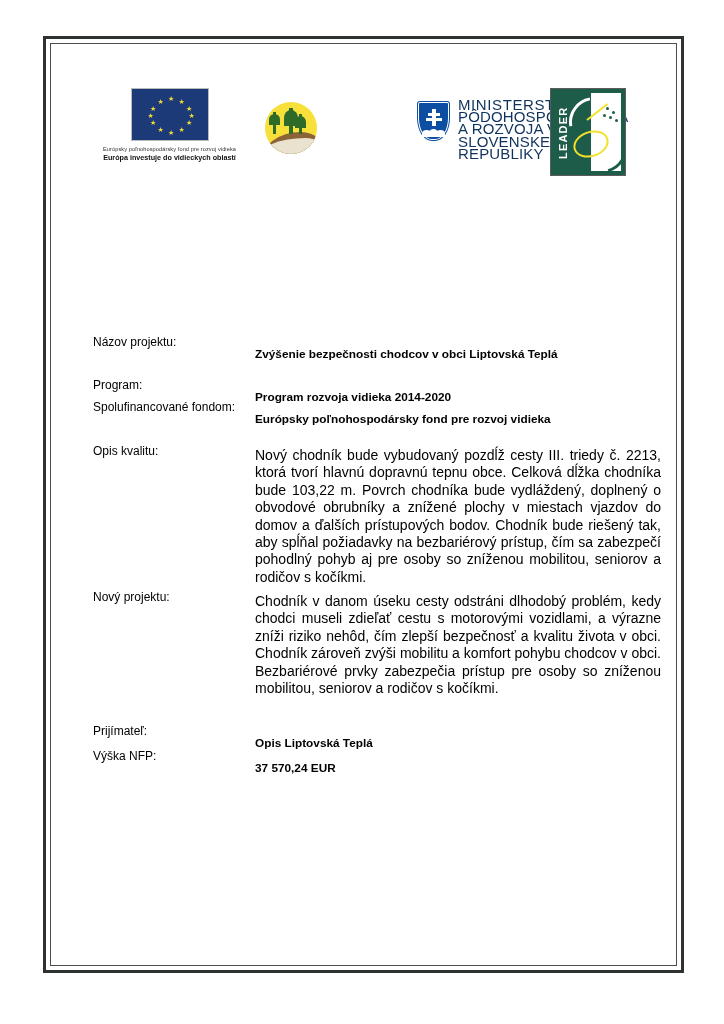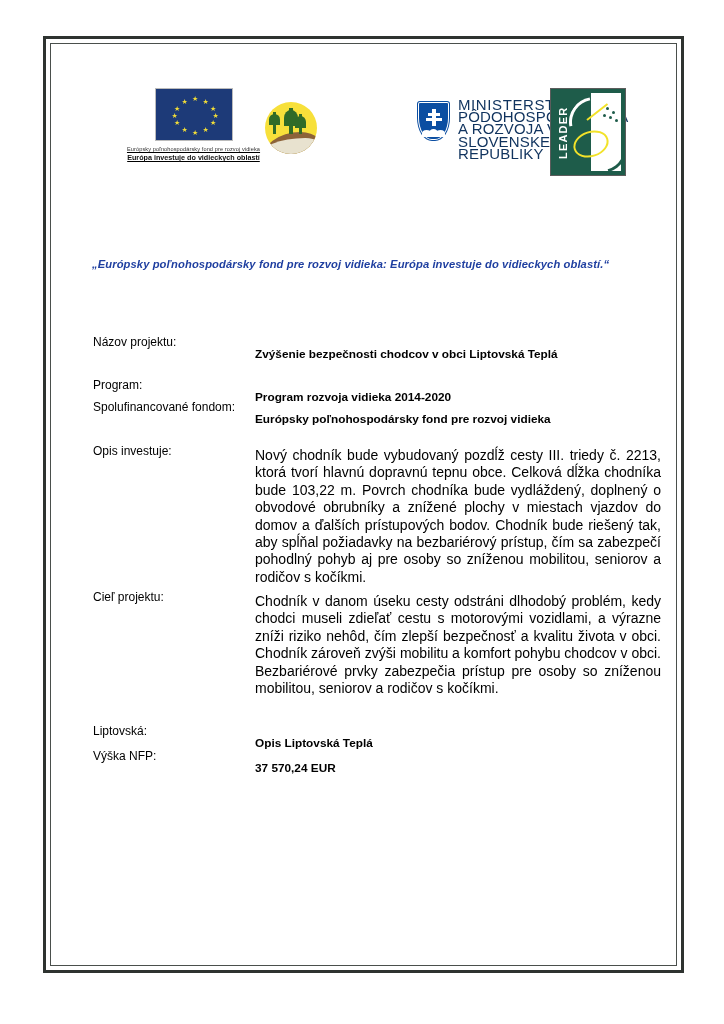--- a/index.html
+++ b/index.html
@@ -49,25 +49,24 @@
     position: absolute;
     left: 60px;
     top: 88px;
     width: 600px;
     height: 115px;
   }
 
   
   .eu-block {
     position: absolute;
-    left: 36px;
+    left: 12px;
     top: 0px;
     width: 195px;
     text-align: center;
-    text-decoration: underline;
   }
   .eu-flag {
     width: 78px;
     height: 53px;
     margin: 0 auto;
     background: #1d3a78;
     position: relative;
     border: 1px solid #bbbbbb;
     box-sizing: border-box;
   }
@@ -399,49 +398,48 @@
       <div class="leader-ellipse"></div>
       <div class="leader-stem"></div>
       <div class="leader-dot" style="left:55px;top:18px;"></div>
       <div class="leader-dot" style="left:61px;top:22px;"></div>
       <div class="leader-dot" style="left:58px;top:27px;"></div>
       <div class="leader-dot" style="left:64px;top:30px;"></div>
       <div class="leader-dot" style="left:52px;top:25px;"></div>
     </div>
   </div>
 
-  <div class="quote">„Európsky poľnohospodársky fond pre rozvoj vidieka: Európa investuje do vidieckych oblastí.“</div>
 
   <div class="field row-nazov">
     <div class="lbl">Názov projektu:</div>
     <div class="val">Zvýšenie bezpečnosti chodcov v obci Liptovská Teplá</div>
   </div>
 
   <div class="field row-program">
     <div class="lbl">Program:</div>
     <div class="val">Program rozvoja vidieka 2014-2020</div>
   </div>
 
   <div class="field row-spolu">
     <div class="lbl">Spolufinancované fondom:</div>
     <div class="val">Európsky poľnohospodársky fond pre rozvoj vidieka</div>
   </div>
 
   <div class="field row-opis">
-    <div class="lbl">Opis investuje:</div>
+    <div class="lbl">Opis kvalitu:</div>
     <div class="para">Nový chodník bude vybudovaný pozdĺž cesty III. triedy č. 2213, ktorá tvorí hlavnú dopravnú tepnu obce. Celková dĺžka chodníka bude 103,22 m. Povrch chodníka bude vydláždený, doplnený o obvodové obrubníky a znížené plochy v miestach vjazdov do domov a ďalších prístupových bodov. Chodník bude riešený tak, aby spĺňal požiadavky na bezbariérový prístup, čím sa zabezpečí pohodlný pohyb aj pre osoby so zníženou mobilitou, seniorov a rodičov s kočíkmi.</div>
   </div>
 
   <div class="field row-ciel">
-    <div class="lbl">Cieľ projektu:</div>
+    <div class="lbl">Nový projektu:</div>
     <div class="para">Chodník v danom úseku cesty odstráni dlhodobý problém, kedy chodci museli zdieľať cestu s motorovými vozidlami, a výrazne zníži riziko nehôd, čím zlepší bezpečnosť a kvalitu života v obci. Chodník zároveň zvýši mobilitu a komfort pohybu chodcov v obci. Bezbariérové prvky zabezpečia prístup pre osoby so zníženou mobilitou, seniorov a rodičov s kočíkmi.</div>
   </div>
 
   <div class="field row-prijim">
-    <div class="lbl">Liptovská:</div>
+    <div class="lbl">Prijímateľ:</div>
     <div class="val">Opis Liptovská Teplá</div>
   </div>
 
   <div class="field row-vyska">
     <div class="lbl">Výška NFP:</div>
     <div class="val">37 570,24 EUR</div>
   </div>
 
 </div>
 

